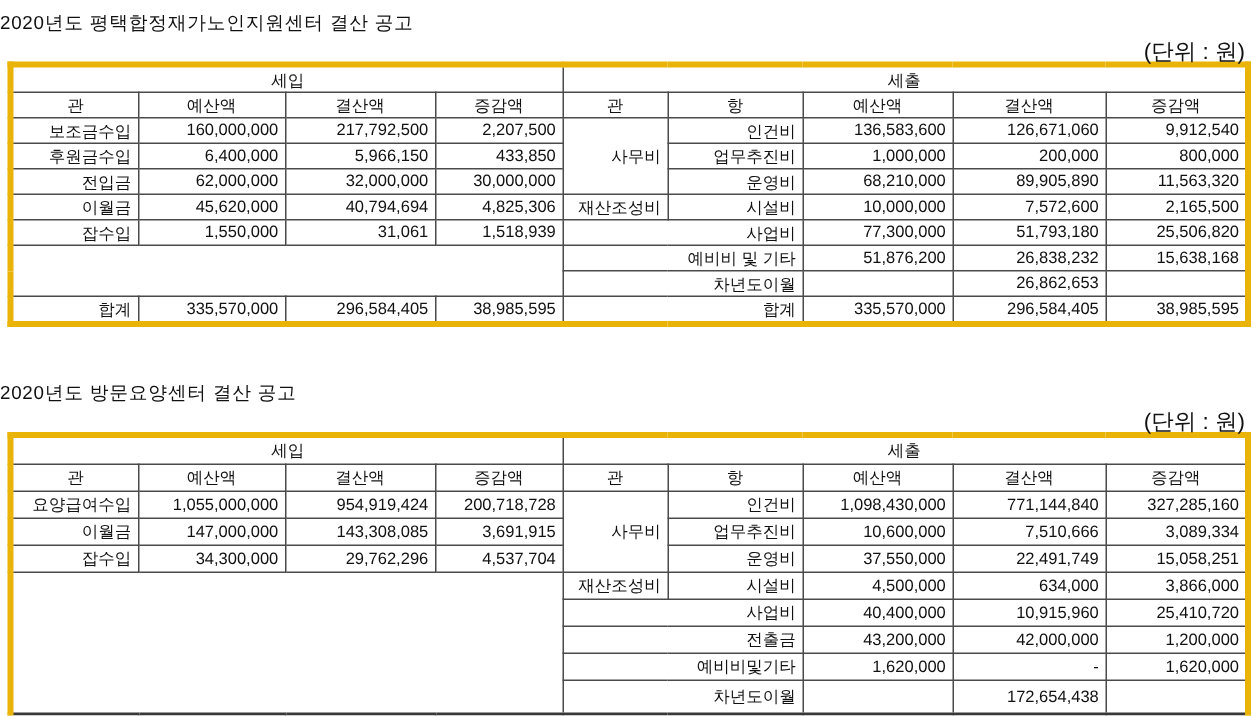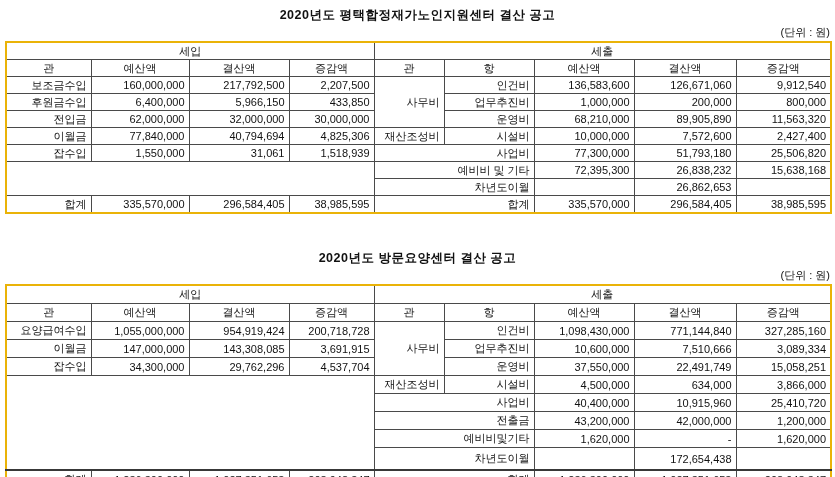--- a/index.html
+++ b/index.html
@@ -8,42 +8,41 @@
     background: #ffffff;
     width: 835px;
     height: 477px;
     overflow: hidden;
     font-family: "Liberation Sans", sans-serif;
     color: #111111;
   }
   .doc-title {
     margin: 0;
     padding-top: 7px;
-    text-align: center;
     font-size: 12.5px;
-    font-weight: bold;
+    font-weight: normal;
     letter-spacing: 0.5px;
     height: 15px;
   }
   .doc-title.second {
     padding-top: 36px;
   }
   .unit-line {
     width: 825px;
     margin: 3px 5px 2px 5px;
     text-align: right;
-    font-size: 11px;
+    font-size: 15px;
     height: 14px;
   }
   table.budget {
     width: 825px;
     margin-left: 5px;
     border-collapse: collapse;
     table-layout: fixed;
-    border: 2px solid #eab308;
+    border: 4px solid #eab308;
   }
   table.budget td {
     border: 1px solid #4a4a4a;
     font-size: 11px;
     height: 16px;
     padding: 0 4px;
     white-space: nowrap;
     overflow: hidden;
     vertical-align: middle;
   }
@@ -117,43 +116,43 @@
       <td class="num">62,000,000</td>
       <td class="num">32,000,000</td>
       <td class="num">30,000,000</td>
       <td class="cat">운영비</td>
       <td class="num">68,210,000</td>
       <td class="num">89,905,890</td>
       <td class="num">11,563,320</td>
     </tr>
     <tr>
       <td class="cat">이월금</td>
-      <td class="num">77,840,000</td>
+      <td class="num">45,620,000</td>
       <td class="num">40,794,694</td>
       <td class="num">4,825,306</td>
       <td class="cat">재산조성비</td>
       <td class="cat">시설비</td>
       <td class="num">10,000,000</td>
       <td class="num">7,572,600</td>
-      <td class="num">2,427,400</td>
+      <td class="num">2,165,500</td>
     </tr>
     <tr>
       <td class="cat">잡수입</td>
       <td class="num">1,550,000</td>
       <td class="num">31,061</td>
       <td class="num">1,518,939</td>
       <td class="cat" colspan="2">사업비</td>
       <td class="num">77,300,000</td>
       <td class="num">51,793,180</td>
       <td class="num">25,506,820</td>
     </tr>
     <tr>
       <td colspan="4" rowspan="2"></td>
       <td class="cat" colspan="2">예비비 및 기타</td>
-      <td class="num">72,395,300</td>
+      <td class="num">51,876,200</td>
       <td class="num">26,838,232</td>
       <td class="num">15,638,168</td>
     </tr>
     <tr>
       <td class="cat" colspan="2">차년도이월</td>
       <td class="num"></td>
       <td class="num">26,862,653</td>
       <td class="num"></td>
     </tr>
     <tr class="row-total">

